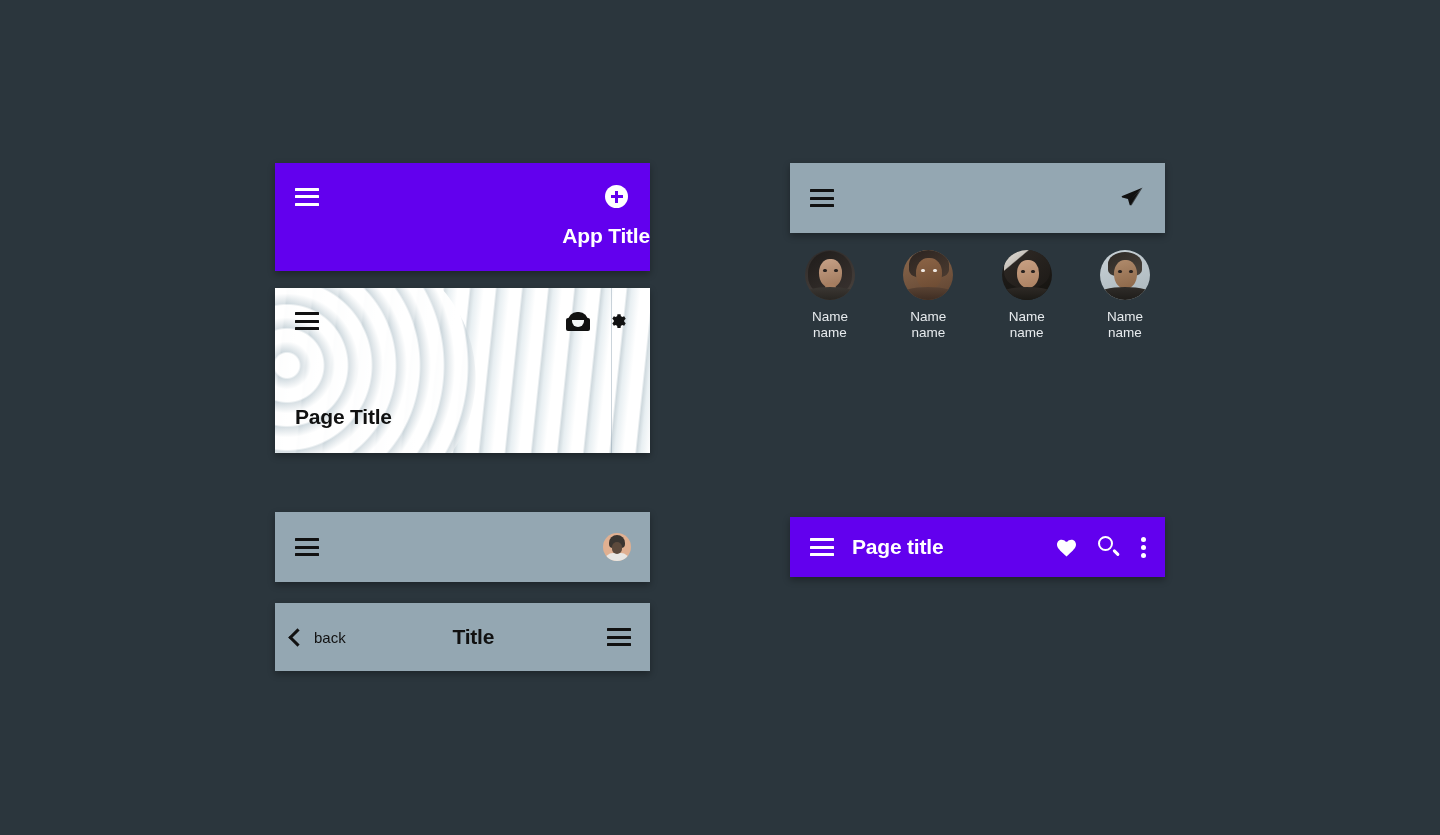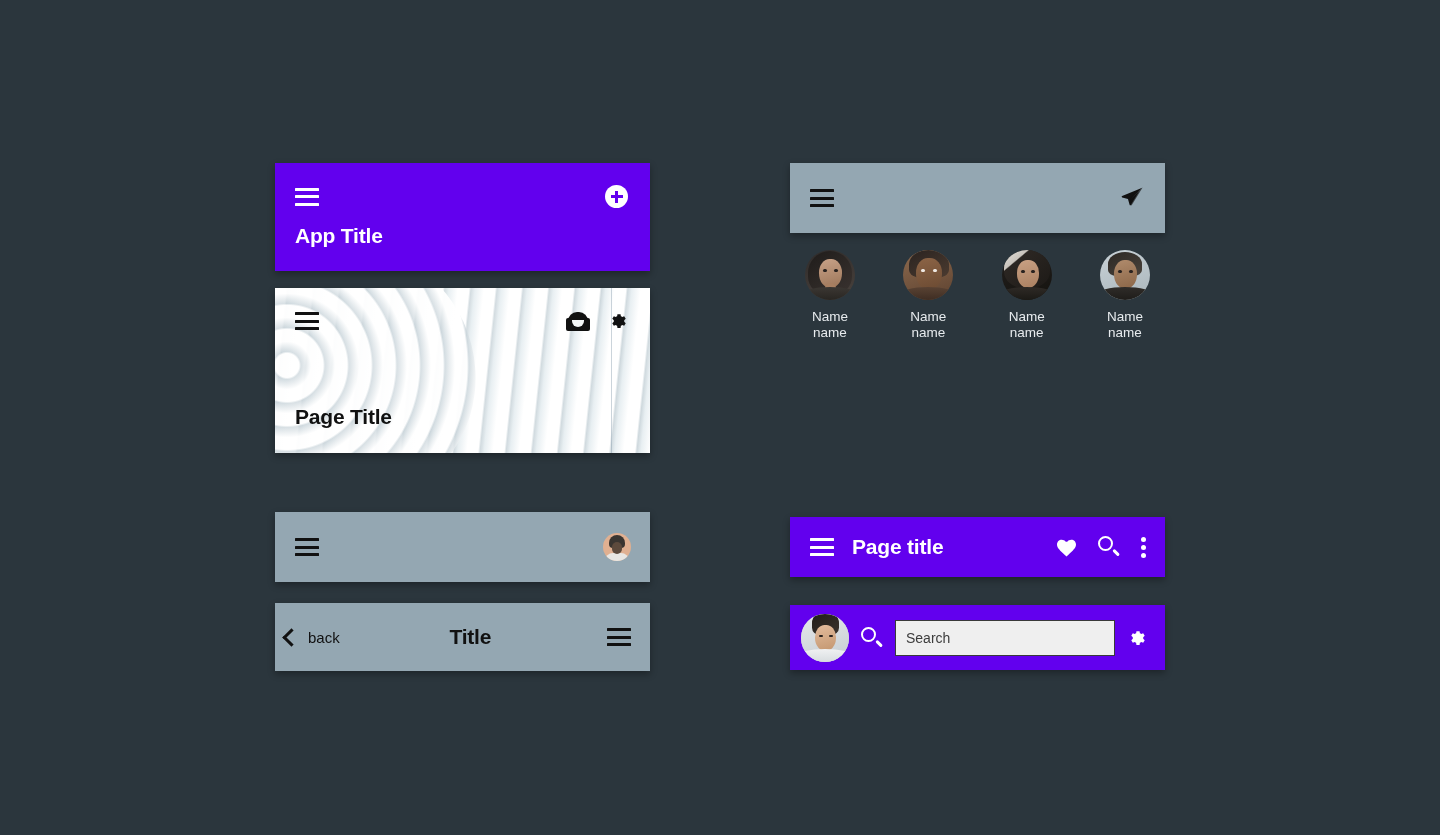--- a/index.html
+++ b/index.html
@@ -19,21 +19,21 @@
   }
 
   
   .icon { display: inline-flex; align-items: center; justify-content: center; }
   .hamburger { width: 24px; height: 18px; flex-direction: column; justify-content: space-between; display: inline-flex; }
   .hamburger i { display: block; width: 100%; height: 3px; background: currentColor; border-radius: 0.5px; }
 
   
   #card-app-title {
     left: 275px; top: 163px; width: 375px; height: 108px;
-    background: #6200ee; color: #ffffff;
+    background: #6200ee; color: #ffffff; text-align: right;
   }
   #card-app-title .row-top {
     display: flex; align-items: center; justify-content: space-between;
     padding: 22px 22px 0 20px;
   }
   #card-app-title .title {
     font-size: 21px; font-weight: bold; letter-spacing: -0.2px;
     padding: 16px 0 0 20px;
   }
   .plus-circle {
@@ -126,21 +126,21 @@
   }
   .avatar-sm .body {
     position: absolute; left: 2px; bottom: 0; width: 24px; height: 8px;
     background: #e8e6e2; border-radius: 12px 12px 0 0;
   }
 
   
   #card-back-title {
     left: 275px; top: 603px; width: 375px; height: 68px;
     background: #94a7b2; color: #111111;
-    display: flex; align-items: center; padding: 0 19px 0 10px;
+    display: flex; align-items: center; padding: 0 19px 0 16px;
   }
   #card-back-title .back-group {
     display: flex; align-items: center; gap: 9px;
   }
   #card-back-title .back-label { font-size: 15px; }
   .chev-left {
     width: 13px; height: 13px; border-left: 3.2px solid currentColor;
     border-bottom: 3.2px solid currentColor; transform: rotate(45deg);
     margin-right: 1px;
   }
@@ -403,37 +403,14 @@
           <span class="handle"></span>
       </span>
       <span class="dots-v">
         <i></i>
           <i></i>
           <i></i>
       </span>
     </span>
   </div>
 
-  <div class="card" id="card-search-bar">
-    <span class="avatar-search">
-      <span class="av">
-        <span class="bg" style="background:linear-gradient(160deg,#e7eaec,#c4ccd1);"></span>
-        <span class="hair" style="left:11px;top:-3px;width:27px;height:24px;background:linear-gradient(150deg,#1f1b18,#3a332d);border-radius:50% 50% 30% 30%;"></span>
-        <span class="face" style="left:14px;top:11px;width:21px;height:26px;background:linear-gradient(165deg,#e3bc9d,#c3966f);"></span>
-        <span class="eyeL" style="left:18px;top:21px;"></span>
-        <span class="eyeR" style="left:28px;top:21px;"></span>
-        <span class="shirt" style="background:linear-gradient(180deg,#f0f1f2,#d6dbde);"></span>
-      </span>
-    </span>
-    <span class="search-glass">
-      <span class="ring"></span>
-        <span class="handle"></span>
-    </span>
-    <input class="search-input" type="text" value="" placeholder="Search" style="">
-    <span class="gear">
-      <svg width="22" height="22" viewBox="0 0 24 24" aria-hidden="true">
-        <path fill="currentColor" d="M12 8.6a3.4 3.4 0 100 6.8 3.4 3.4 0 000-6.8zm0 2.2a1.2 1.2 0 110 2.4 1.2 1.2 0 010-2.4z"></path>
-        <path fill="currentColor" d="M10.3 2h3.4l.35 2.2c.55.2 1.07.5 1.52.86l2.06-.86 1.7 2.95-1.7 1.42c.06.3.09.62.09.93s-.03.63-.09.93l1.7 1.42-1.7 2.95-2.06-.86c-.45.36-.97.66-1.52.86L13.7 17h-3.4l-.35-2.2c-.55-.2-1.07-.5-1.52-.86l-2.06.86-1.7-2.95 1.7-1.42a5.6 5.6 0 010-1.86L4.67 7.15l1.7-2.95 2.06.86c.45-.36.97-.66 1.52-.86L10.3 2z" transform="translate(0 2.5)"></path>
-      </svg>
-    </span>
-  </div>
 
 </div>
 
 </body></html>

